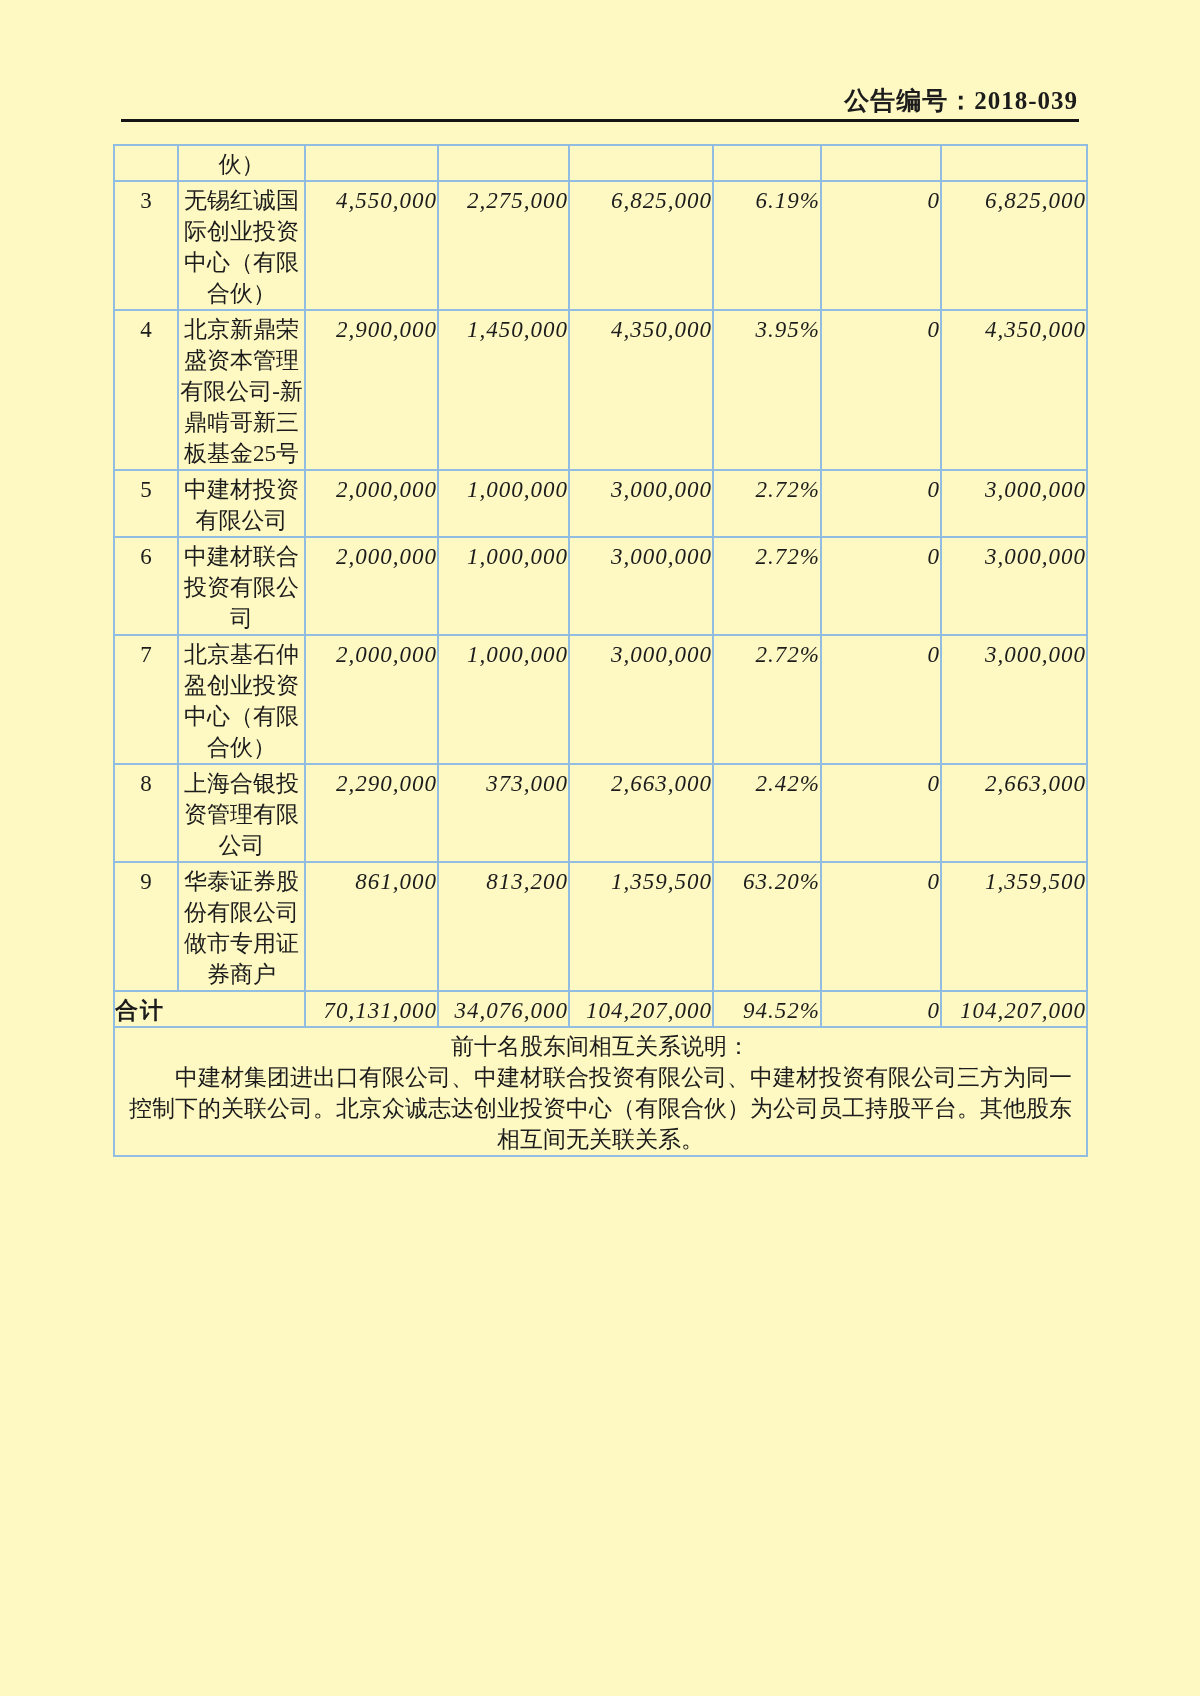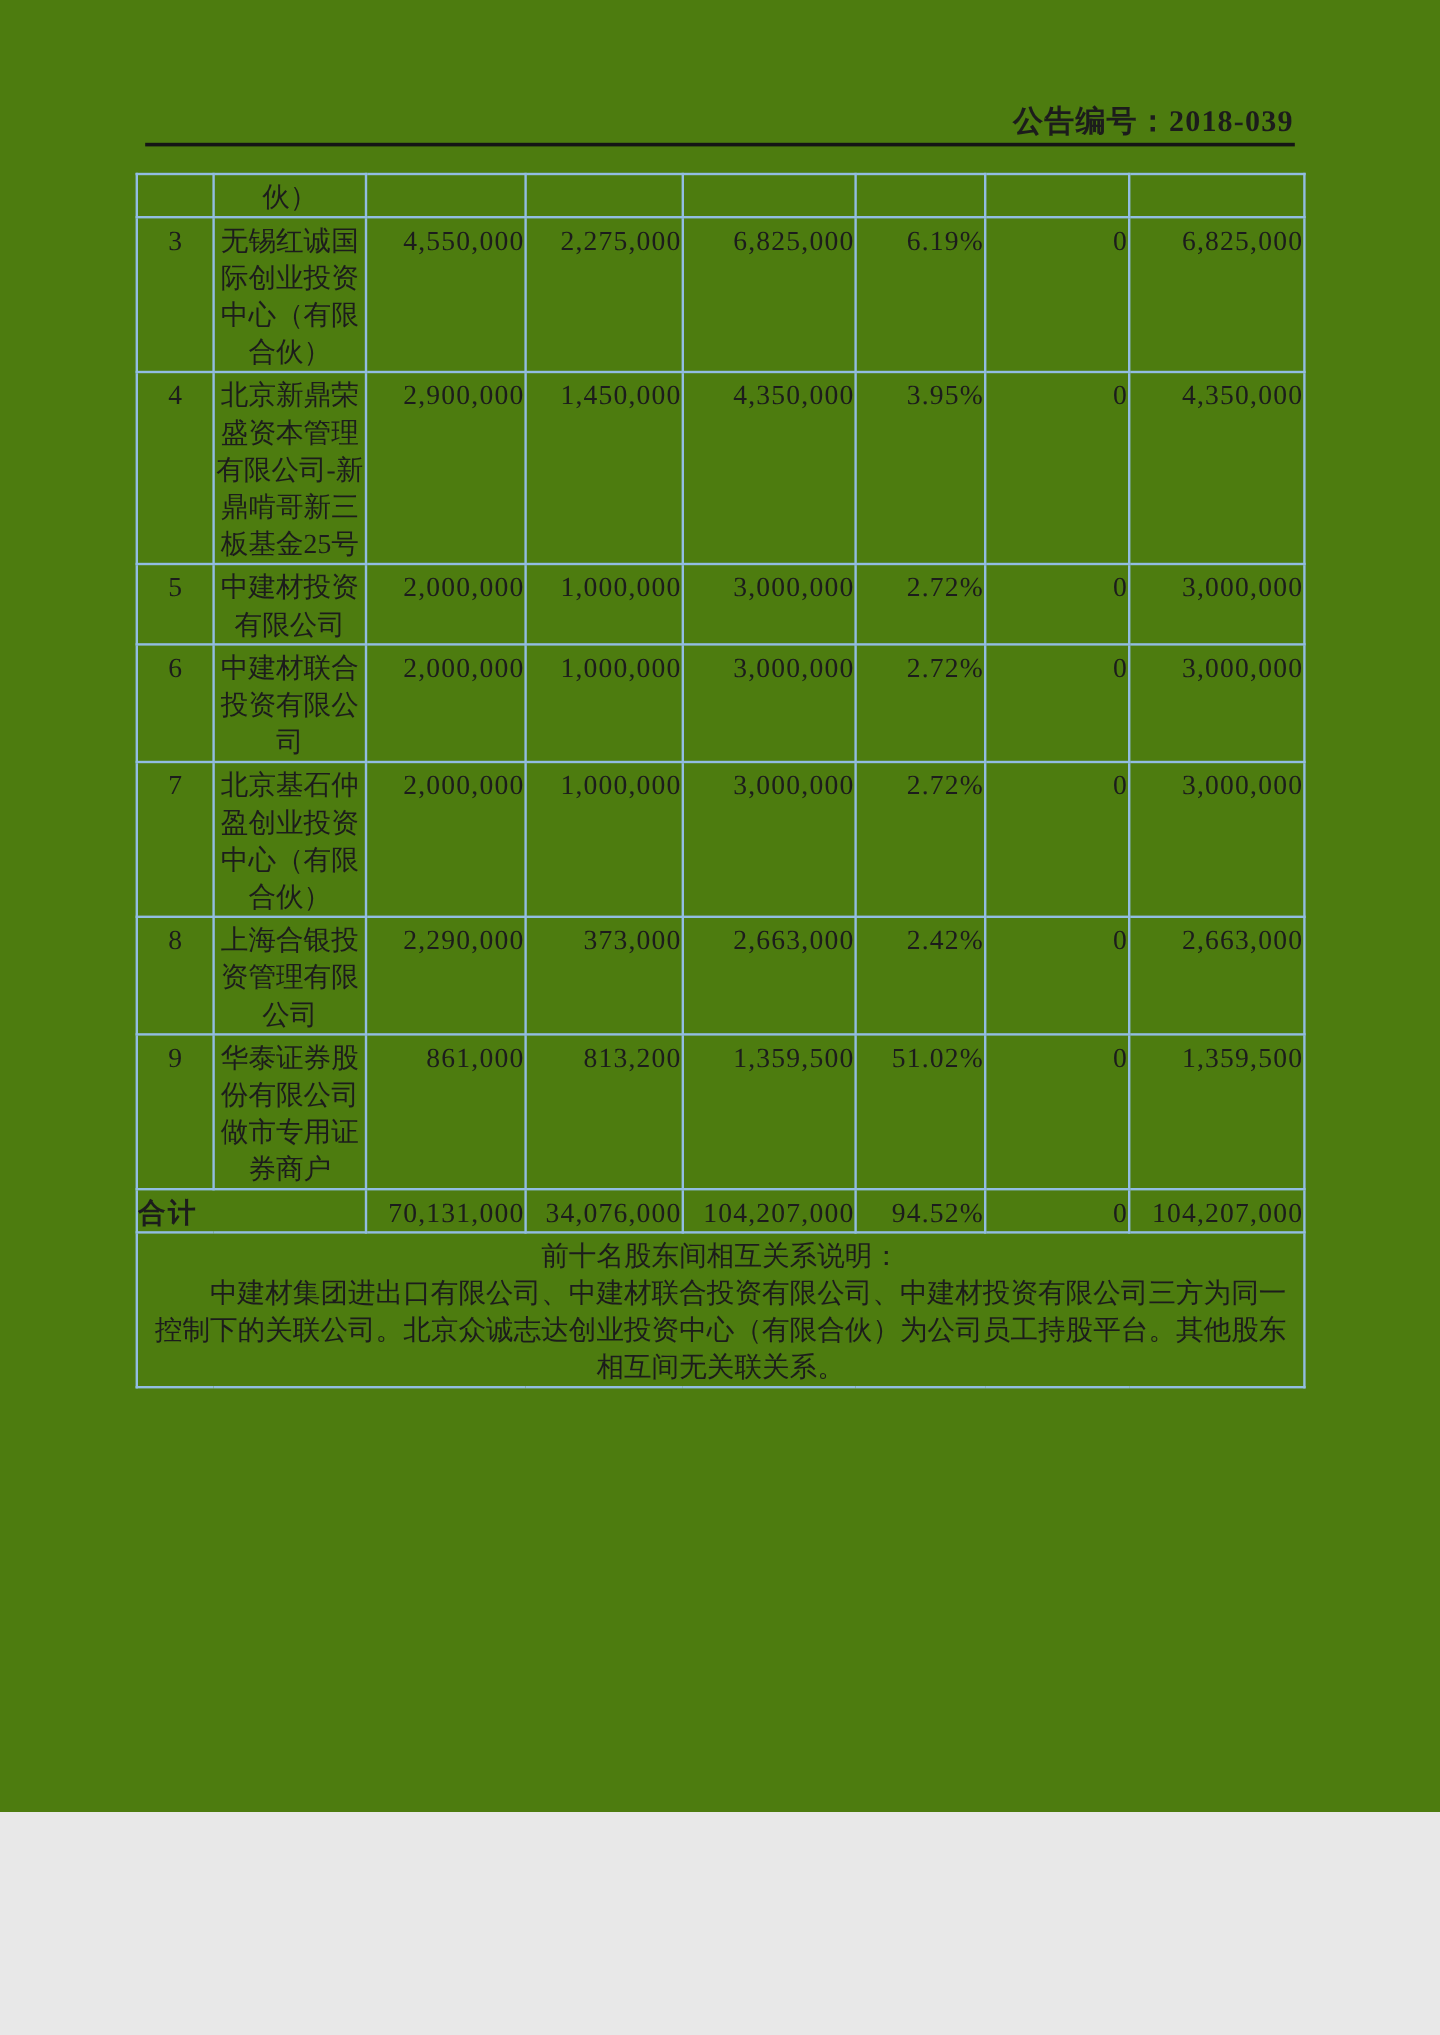--- a/index.html
+++ b/index.html
@@ -1,20 +1,20 @@
 <!DOCTYPE html>
 <html><head>
 <meta charset="utf-8">
 <style>
   html,body{margin:0;padding:0;background:#e8e8e8;}
   .page{
     position:relative;
-    width:1200px;height:1510px;
+    width:1200px;height:1696px;
     margin:0 auto;
-    background:#4d7c0f;
+    background:#fef9c3;
     font-family:"Liberation Serif","DejaVu Serif",serif;
     color:#1c1c1c;
     overflow:hidden;
   }
   .announcement-number{
     position:absolute;
     top:84px;
     right:122px;
     font-size:25px;
     font-weight:bold;
@@ -40,21 +40,21 @@
   table.shareholders td{
     border:2px solid #92bde2;
     vertical-align:top;
     padding:3px 0 0 0;
     line-height:31px;
     font-size:23px;
     overflow:hidden;
   }
   td.seq{text-align:center;}
   td.name{text-align:center;padding-left:9px;padding-right:9px;}
-  td.val{text-align:right;padding-right:8px;letter-spacing:1px;}
+  td.val{text-align:right;padding-right:8px;letter-spacing:1px;font-style:italic;}
   tr.carryover td{height:31px;}
   tr.total td{height:31px;}
   td.total-label{
     text-align:left;
     font-weight:bold;
     font-size:24px;
     letter-spacing:2px;
   }
   td.note-cell{
     padding:4px 10px 8px 10px;
@@ -157,21 +157,21 @@
     <td class="val">2.42%</td>
     <td class="val">0</td>
     <td class="val">2,663,000</td>
   </tr>
         <tr>
     <td class="seq">9</td>
     <td class="name">华泰证券股份有限公司做市专用证券商户</td>
     <td class="val">861,000</td>
     <td class="val">813,200</td>
     <td class="val">1,359,500</td>
-    <td class="val">51.02%</td>
+    <td class="val">63.20%</td>
     <td class="val">0</td>
     <td class="val">1,359,500</td>
   </tr>
         <tr class="total">
         <td class="total-label" colspan="2">合计</td>
         <td class="val">70,131,000</td>
         <td class="val">34,076,000</td>
         <td class="val">104,207,000</td>
         <td class="val">94.52%</td>
         <td class="val">0</td>

